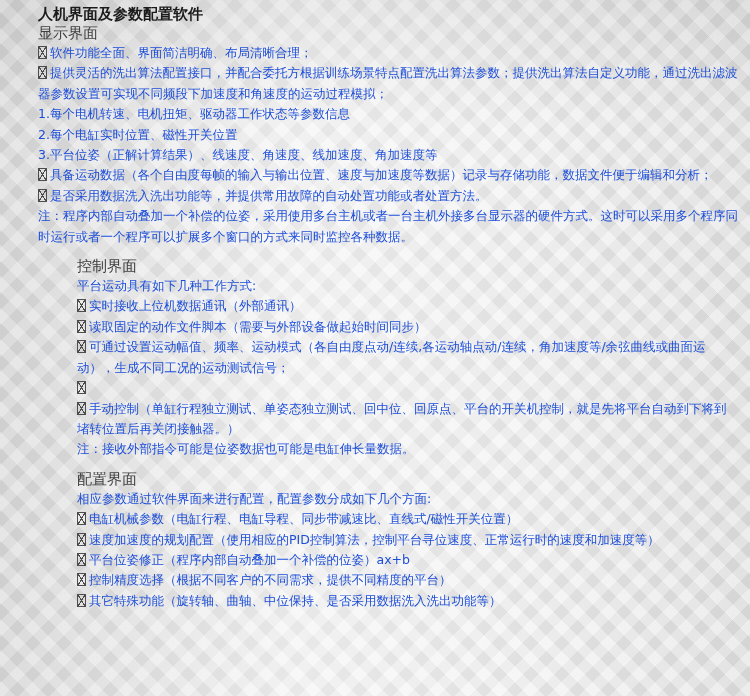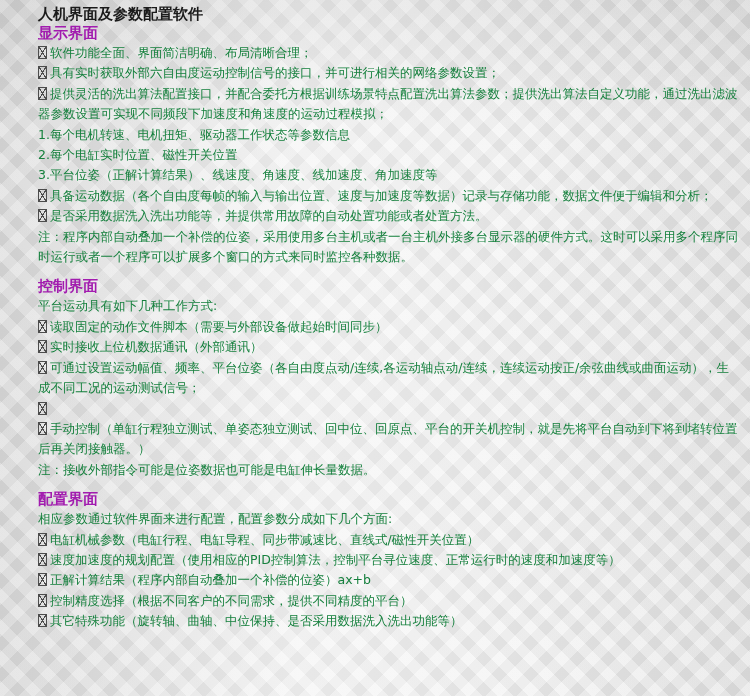--- a/index.html
+++ b/index.html
@@ -17,31 +17,31 @@
     box-sizing:border-box;
     width:750px;height:568px;
     padding:5px 12px 4px 38px;
   }
   h1.doc-title{
     margin:0;
     font-size:15px;line-height:19px;
     font-weight:bold;color:#1b1b1b;
   }
   .sec{margin:0;}
-  .sec + .sec{margin-top:10px;}
+  .sec + .sec{margin-top:10px;margin-left:39px;}
   h2.sec-heading{
     margin:0;
     font-size:15px;line-height:19px;
-    font-weight:bold;color:#a21caf;
+    font-weight:normal;color:#404040;
   }
   p.line{
     margin:0;
     font-size:12.5px;
     line-height:20.4px;
-    color:#15803d;
+    color:#1d4ed8;
     word-break:break-all;
   }
   .cbx{
     display:inline-block;
     box-sizing:border-box;
     width:9px;height:13px;
     border:1px solid #4d4d4d;
     margin-right:3px;
     vertical-align:-2px;
     background-image:
@@ -52,44 +52,43 @@
 </head>
 <body>
 
 <div class="page">
 
   <h1 class="doc-title">人机界面及参数配置软件</h1>
 
   <div class="sec">
     <h2 class="sec-heading">显示界面</h2>
     <p class="line"><span class="cbx"></span><span>软件功能全面、界面简洁明确、布局清晰合理；</span></p>
-    <p class="line"><span class="cbx"></span><span>具有实时获取外部六自由度运动控制信号的接口，并可进行相关的网络参数设置；</span></p>
     <p class="line"><span class="cbx"></span><span>提供灵活的洗出算法配置接口，并配合委托方根据训练场景特点配置洗出算法参数；提供洗出算法自定义功能，通过洗出滤波器参数设置可实现不同频段下加速度和角速度的运动过程模拟；</span></p>
     <p class="line"><span>1.每个电机转速、电机扭矩、驱动器工作状态等参数信息</span></p>
     <p class="line"><span>2.每个电缸实时位置、磁性开关位置</span></p>
     <p class="line"><span>3.平台位姿（正解计算结果）、线速度、角速度、线加速度、角加速度等</span></p>
     <p class="line"><span class="cbx"></span><span>具备运动数据（各个自由度每帧的输入与输出位置、速度与加速度等数据）记录与存储功能，数据文件便于编辑和分析；</span></p>
     <p class="line"><span class="cbx"></span><span>是否采用数据洗入洗出功能等，并提供常用故障的自动处置功能或者处置方法。</span></p>
     <p class="line"><span>注：程序内部自动叠加一个补偿的位姿，采用使用多台主机或者一台主机外接多台显示器的硬件方式。这时可以采用多个程序同时运行或者一个程序可以扩展多个窗口的方式来同时监控各种数据。</span></p>
   </div>
 
   <div class="sec">
     <h2 class="sec-heading">控制界面</h2>
     <p class="line"><span>平台运动具有如下几种工作方式:</span></p>
+    <p class="line"><span class="cbx"></span><span>实时接收上位机数据通讯（外部通讯）</span></p>
     <p class="line"><span class="cbx"></span><span>读取固定的动作文件脚本（需要与外部设备做起始时间同步）</span></p>
-    <p class="line"><span class="cbx"></span><span>实时接收上位机数据通讯（外部通讯）</span></p>
-    <p class="line"><span class="cbx"></span><span>可通过设置运动幅值、频率、平台位姿（各自由度点动/连续,各运动轴点动/连续，连续运动按正/余弦曲线或曲面运动），生成不同工况的运动测试信号；</span></p>
+    <p class="line"><span class="cbx"></span><span>可通过设置运动幅值、频率、运动模式（各自由度点动/连续,各运动轴点动/连续，角加速度等/余弦曲线或曲面运动），生成不同工况的运动测试信号；</span></p>
     <p class="line"><span class="cbx"></span><span></span></p>
     <p class="line"><span class="cbx"></span><span>手动控制（单缸行程独立测试、单姿态独立测试、回中位、回原点、平台的开关机控制，就是先将平台自动到下将到堵转位置后再关闭接触器。）</span></p>
     <p class="line"><span>注：接收外部指令可能是位姿数据也可能是电缸伸长量数据。</span></p>
   </div>
 
   <div class="sec">
     <h2 class="sec-heading">配置界面</h2>
     <p class="line"><span>相应参数通过软件界面来进行配置，配置参数分成如下几个方面:</span></p>
     <p class="line"><span class="cbx"></span><span>电缸机械参数（电缸行程、电缸导程、同步带减速比、直线式/磁性开关位置）</span></p>
     <p class="line"><span class="cbx"></span><span>速度加速度的规划配置（使用相应的PID控制算法，控制平台寻位速度、正常运行时的速度和加速度等）</span></p>
-    <p class="line"><span class="cbx"></span><span>正解计算结果（程序内部自动叠加一个补偿的位姿）ax+b</span></p>
+    <p class="line"><span class="cbx"></span><span>平台位姿修正（程序内部自动叠加一个补偿的位姿）ax+b</span></p>
     <p class="line"><span class="cbx"></span><span>控制精度选择（根据不同客户的不同需求，提供不同精度的平台）</span></p>
     <p class="line"><span class="cbx"></span><span>其它特殊功能（旋转轴、曲轴、中位保持、是否采用数据洗入洗出功能等）</span></p>
   </div>
 
 </div>
 
 </body></html>

